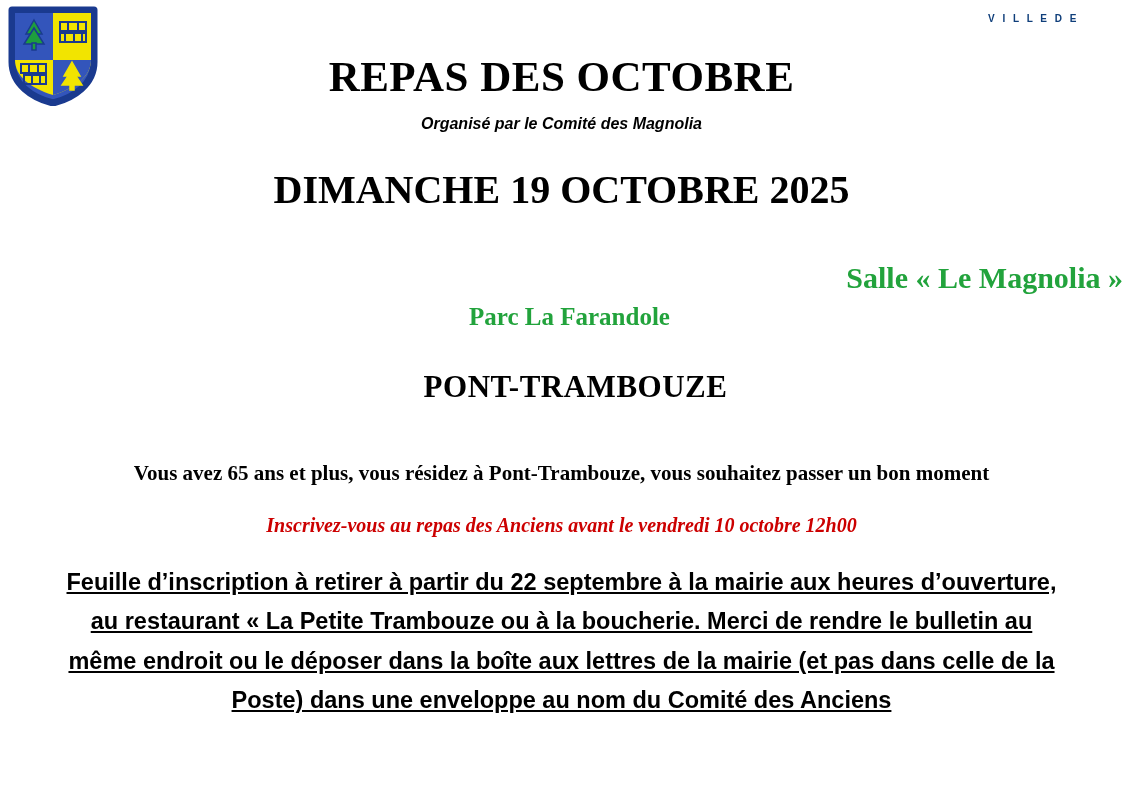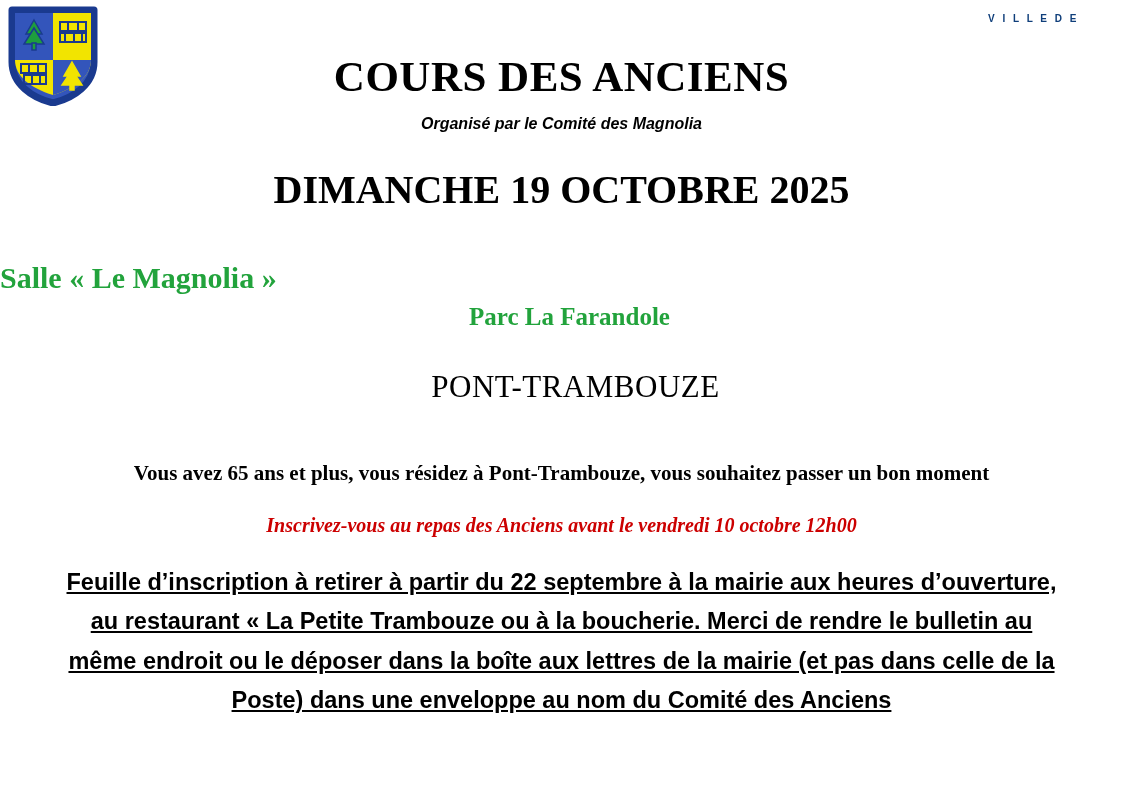--- a/index.html
+++ b/index.html
@@ -69,39 +69,39 @@
     margin: 14px 0 0 0;
   }
   .date {
     text-align: center;
     font-family: "Liberation Serif", serif;
     font-weight: bold;
     font-size: 40px;
     margin: 33px 0 0 0;
   }
   .venue {
-    text-align: left;
+    text-align: right;
     font-family: "Liberation Serif", serif;
     font-weight: bold;
     font-size: 30px;
     color: #22a33c;
     margin: 48px 0 0 0;
   }
   .venue-sub {
     text-align: center;
     font-family: "Liberation Serif", serif;
     font-weight: bold;
     font-size: 25px;
     color: #22a33c;
     margin: 8px 0 0 16px;
   }
   .city {
     text-align: center;
     font-family: "Liberation Serif", serif;
-    font-weight: normal;
+    font-weight: bold;
     font-size: 31px;
     letter-spacing: 0.5px;
     margin: 38px 0 0 0;
     padding-left: 28px;
   }
 
   
   .lead {
     text-align: center;
     font-family: "Liberation Serif", serif;
@@ -172,21 +172,21 @@
       <path d="M64 64 L74 79 H54 Z"></path>
       <rect x="62" y="78" width="4" height="6"></rect>
     </g>
   </svg>
 </div>
 
 <div class="logo">
   <div class="logo-small">V I L L E  D E</div>
 </div>
 
-<h1 class="title">COURS DES ANCIENS</h1>
+<h1 class="title">REPAS DES OCTOBRE</h1>
 <div class="subtitle">Organisé  par le Comité des Magnolia</div>
 <div class="date">DIMANCHE 19 OCTOBRE 2025</div>
 <div class="venue">Salle « Le Magnolia »</div>
 <div class="venue-sub">Parc  La Farandole</div>
 <div class="city">PONT-TRAMBOUZE</div>
 <div class="lead">Vous avez 65 ans et plus, vous résidez à Pont-Trambouze,  vous souhaitez passer un bon moment</div>
 <div class="deadline">Inscrivez-vous au repas des Anciens avant le vendredi 10 octobre 12h00</div>
 <div class="instructions">Feuille d’inscription à retirer à partir du 22 septembre à la mairie aux heures d’ouverture, au restaurant « La Petite Trambouze ou à la boucherie. Merci de rendre le bulletin au même endroit ou le déposer dans la boîte aux lettres de la mairie (et pas dans celle de la Poste) dans une enveloppe au nom du Comité des Anciens</div>
 
 </body></html>

